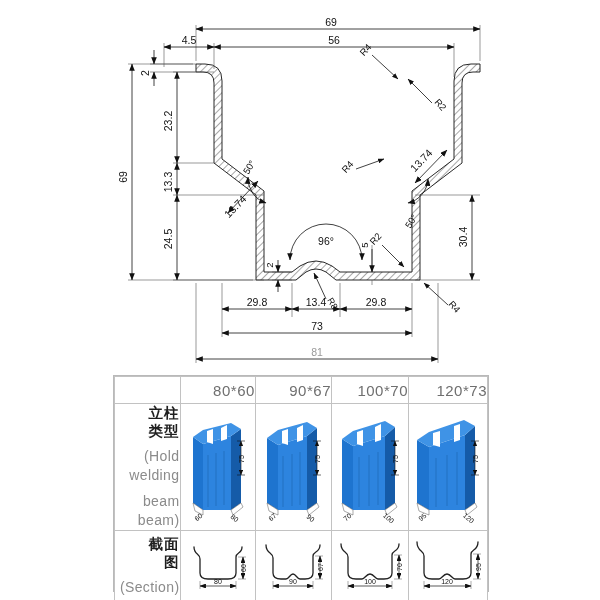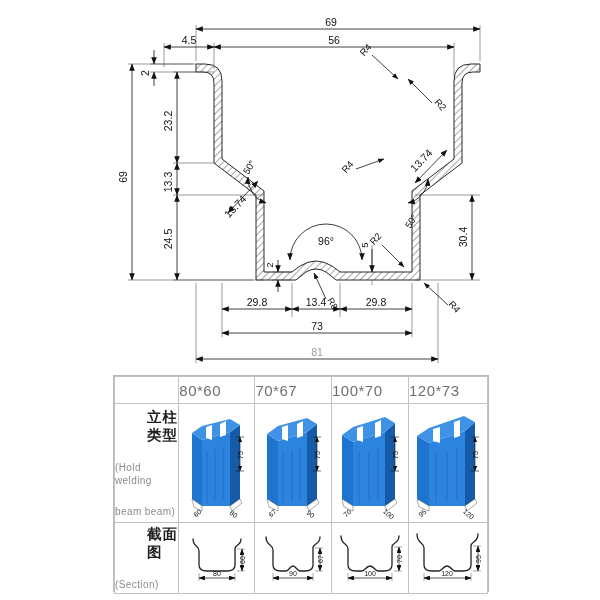--- a/index.html
+++ b/index.html
@@ -8,30 +8,30 @@
   #page{position:relative;width:600px;height:600px;background:#fff;}
 
   
   #drawing{position:absolute;left:0;top:17px;width:600px;height:365px;}
   #drawing svg{display:block;}
 
   
   #spec-table{position:absolute;left:113px;top:375px;width:374px;height:215px;
               border:1px solid #b9b9b9;border-collapse:collapse;background:#fff;}
   #spec-table table{border-collapse:collapse;width:100%;height:100%;}
-  #spec-table td,#spec-table th{border:1px solid #c2c2c2;padding:0;text-align:left;
+  #spec-table td,#spec-table th{border:1px solid #c2c2c2;padding:0;text-align:right;
         vertical-align:middle;background:#fff;}
   .hdr-blank{width:68px;height:26px;}
   .hdr-cell{font-size:15px;color:#6f6f6f;font-weight:400;letter-spacing:.5px;
             height:26px;width:76px;}
   .rowlabel{width:68px;padding:2px 1px;}
   .rowlabel .cn{font-size:14.5px;font-weight:700;color:#1f1f1f;letter-spacing:1px;
                 line-height:1.25;display:block;margin-left:32px;}
-  .rowlabel .en{font-size:10px;color:#8b8b8b;line-height:1.35;display:block;
-                margin-top:17px;letter-spacing:.4px;}
+  .rowlabel .en{font-size:14px;color:#8b8b8b;line-height:1.35;display:block;
+                margin-top:7px;letter-spacing:.4px;}
   .cell-3d{height:118px;}
   .cell-sec{height:70px;}
   .cellwrap{display:flex;align-items:center;justify-content:center;width:100%;height:100%;}
 
   
   .wm{position:absolute;font-size:19px;color:#e9e9e9;letter-spacing:3px;
       font-family:"Liberation Sans",sans-serif;user-select:none;}
 </style>
 </head>
 <body>
@@ -195,21 +195,21 @@
       </g>
     </svg>
   </div>
 
   <div id="spec-table">
     <table>
       <thead>
         <tr>
           <th class="hdr-blank"></th>
           <th class="hdr-cell">80*60</th>
-          <th class="hdr-cell">70*67</th>
+          <th class="hdr-cell">90*67</th>
           <th class="hdr-cell">100*70</th>
           <th class="hdr-cell">120*73</th>
         </tr>
       </thead>
       <tbody>
 
         <tr>
           <td class="rowlabel">
             <span class="cn">立柱类型</span>
             <span class="en">(Hold  welding</span>

